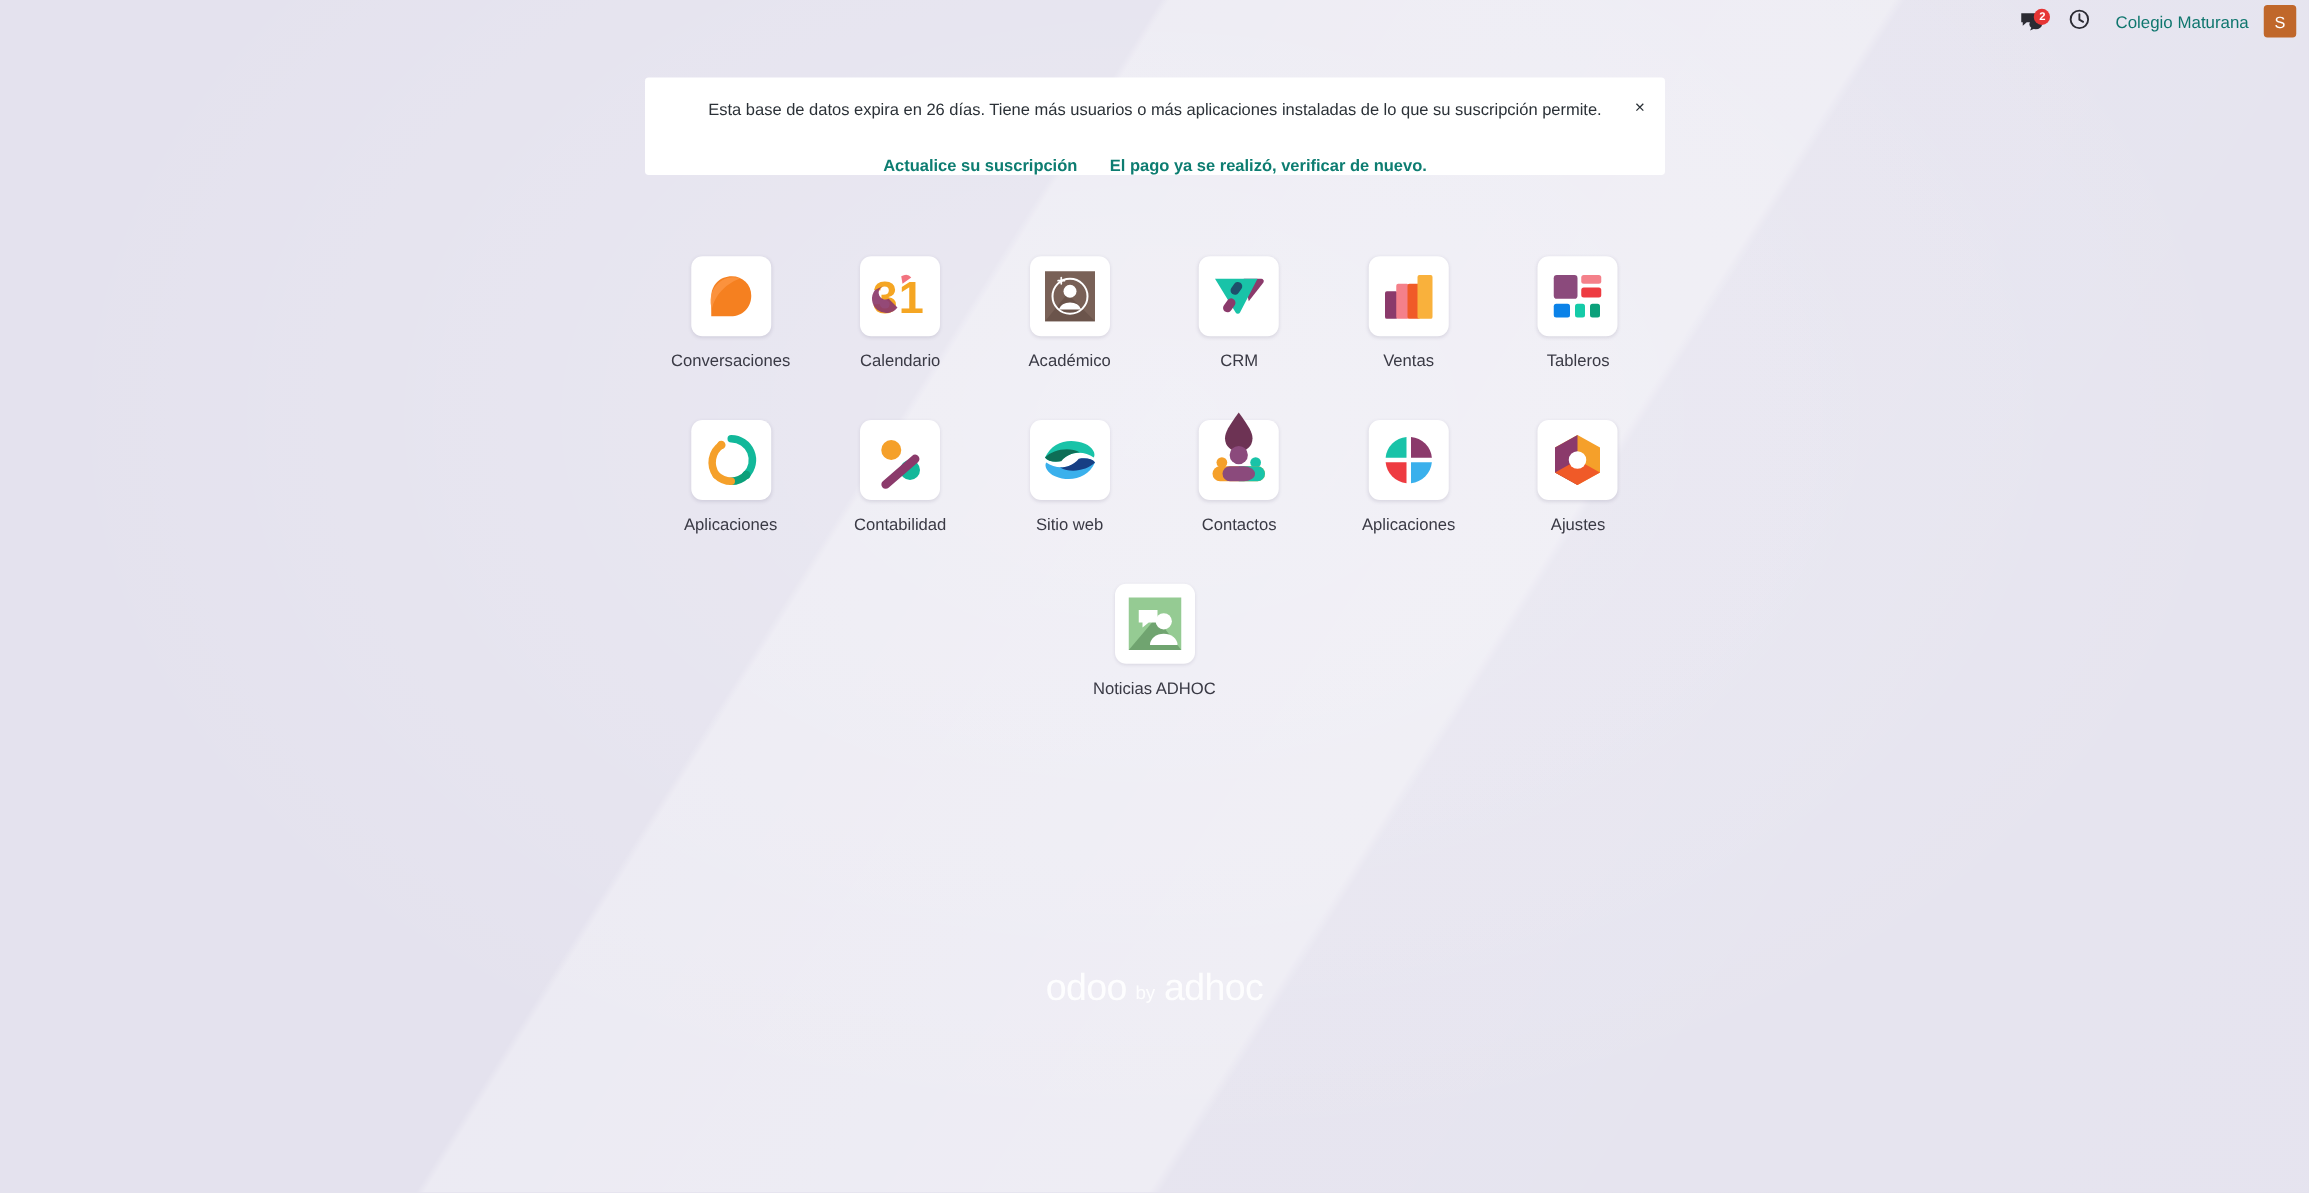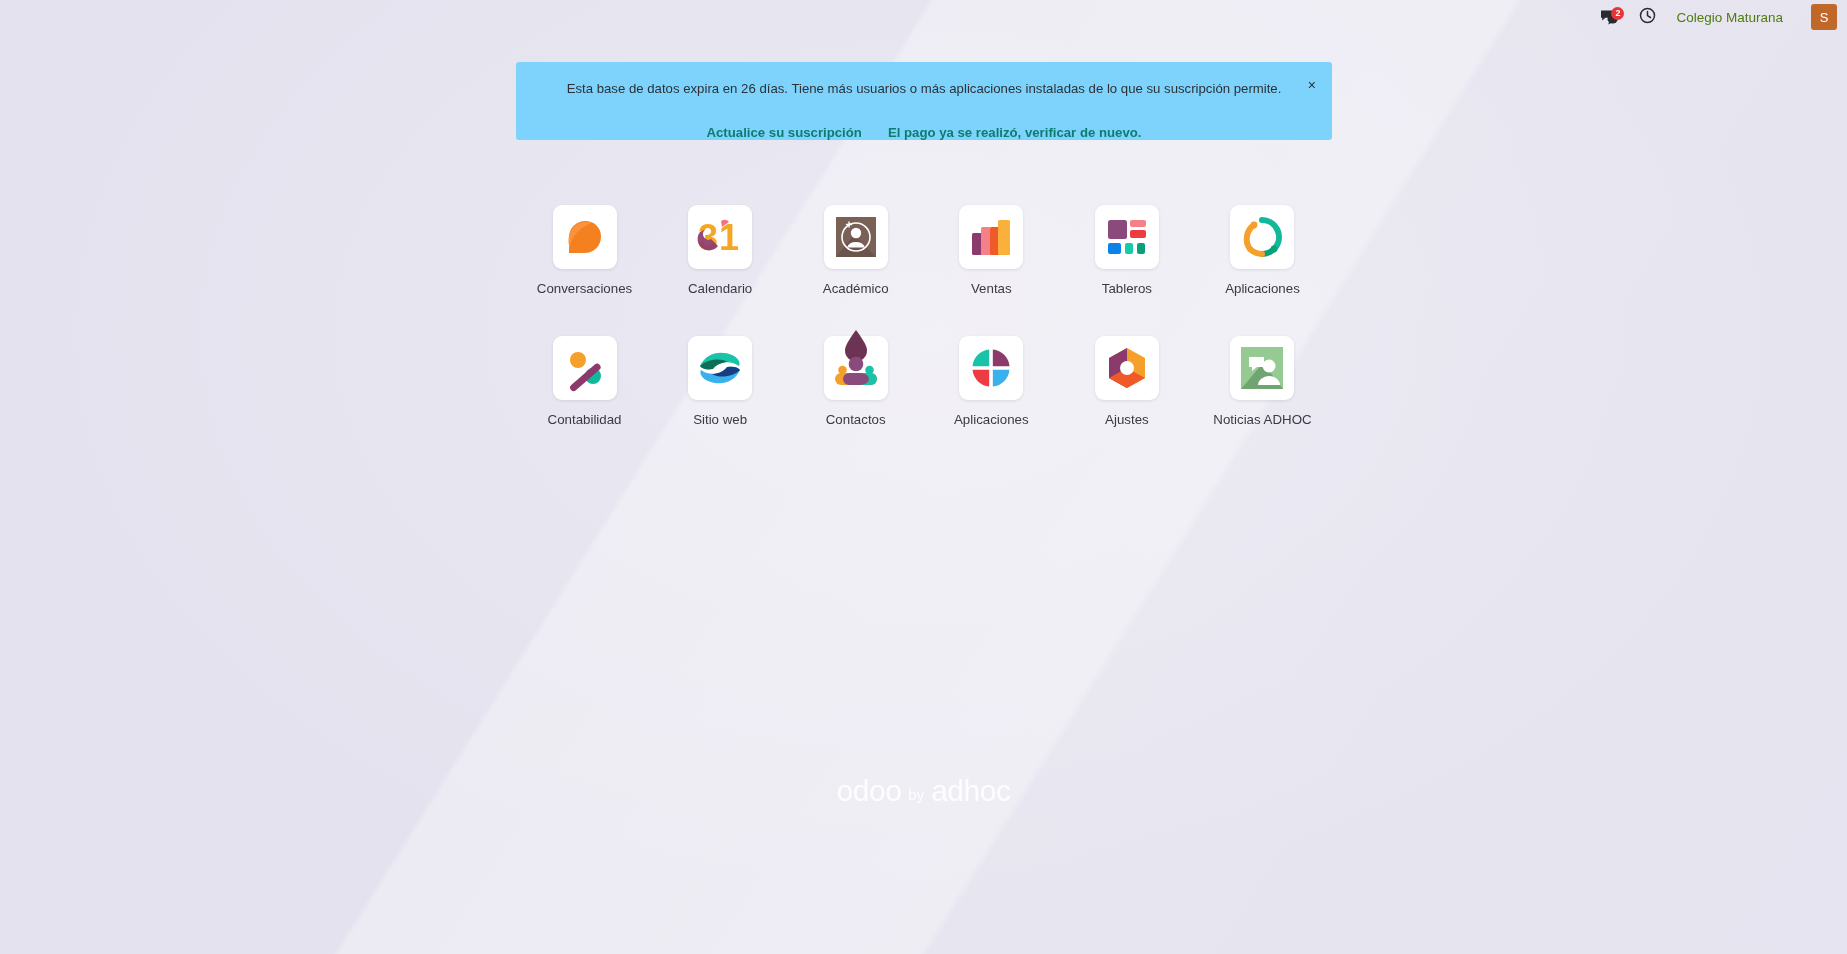--- a/index.html
+++ b/index.html
@@ -51,36 +51,36 @@
   .badge {
     position: absolute; top: -2px; right: -5px;
     background: #e63535; color: #fff;
     font-size: 9px; line-height: 13px;
     min-width: 13px; height: 13px;
     border-radius: 7px;
     text-align: center;
     padding: 0 3px;
     font-weight: 600;
   }
-  .company-name { font-size: 13.5px; color: #4d7c0f; padding-right: 28px; }
+  .company-name { font-size: 13.5px; color: #0f766e; padding-right: 12px; }
   .avatar {
     width: 26px; height: 26px;
     background: #c0672a;
     color: #fff;
     border-radius: 3px;
     display: flex; align-items: center; justify-content: center;
     font-size: 13px;
   }
 
   
   .banner {
     position: absolute;
     top: 62px; left: 516px;
     width: 816px; height: 78px;
-    background: #7dd3fc;
+    background: #ffffff;
     border-radius: 3px;
     z-index: 10;
     padding-top: 17px;
     text-align: center;
   }
   .banner-line1 {
     font-size: 13.2px;
     color: #2b3137;
     display: inline-block;
   }
@@ -243,20 +243,33 @@
           <circle cx="22" cy="22" r="14" fill="none" stroke="#fff" stroke-width="1.6"></circle>
           <circle cx="22" cy="18" r="5.2" fill="#fff"></circle>
           <path d="M13 32.5 a9.5 8 0 0 1 18 0z" fill="#fff"></path>
           <path d="M12.5 9.5h5M15 7v5" stroke="#fff" stroke-width="1.4" stroke-linecap="round"></path>
         </svg>
       </span>
     </span>
     <span class="app-label">Académico</span>
   </a>
 
+  <a class="app" href="#">
+    <span class="tile">
+      <span>
+        <svg width="44" height="40" viewBox="0 0 44 40">
+          <path d="M26 6h14a2 2 0 0 1 1.6 3.2L30 24z" fill="#8b3a6b"></path>
+          <path d="M3 6h34L23 33a2 2 0 0 1-3.5 0z" fill="#19c3a8"></path>
+          <rect x="17" y="8" width="7" height="11" rx="3.4" transform="rotate(35 20 13)" fill="#1e4f6b"></rect>
+          <rect x="11" y="21" width="7" height="12" rx="3.4" transform="rotate(35 14 27)" fill="#8b3a6b"></rect>
+        </svg>
+      </span>
+    </span>
+    <span class="app-label">CRM</span>
+  </a>
 
   <a class="app" href="#">
     <span class="tile">
       <span>
         <svg width="42" height="40" viewBox="0 0 42 40">
           <rect x="2" y="16" width="10" height="22" rx="1.5" fill="#8b3a6b"></rect>
           <rect x="11" y="10" width="10" height="28" rx="1.5" fill="#f4808a"></rect>
           <rect x="20" y="10" width="10" height="28" rx="1.5" fill="#f05a28"></rect>
           <rect x="28" y="3" width="12" height="35" rx="1.5" fill="#f9b13c"></rect>
         </svg>

